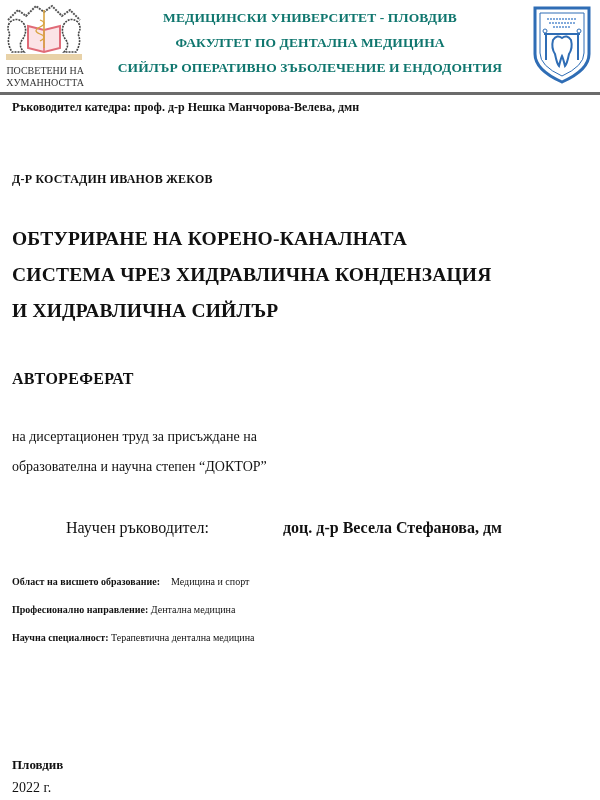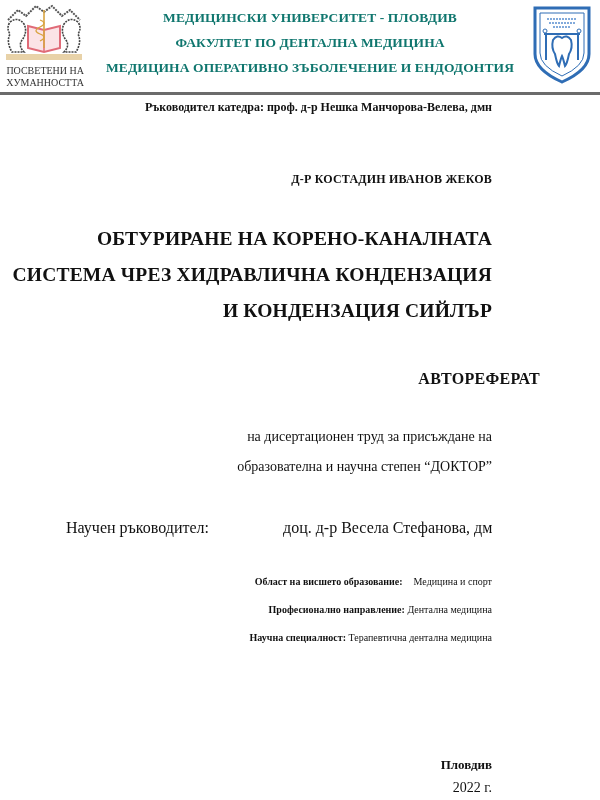--- a/index.html
+++ b/index.html
@@ -1,44 +1,44 @@
 <!DOCTYPE html>
 <html><head>
 <meta charset="utf-8">
 <style>
   html, body { margin: 0; padding: 0; background: #ffffff; }
   body { width: 600px; height: 800px; position: relative; overflow: hidden;
          font-family: "Liberation Serif", "DejaVu Serif", serif; color: #111; }
   .abs { position: absolute; }
-  .center { left: 0; width: 492px; text-align: right; }
+  .center { left: 12px; width: 492px; text-align: left; }
 
   
   .logo-left { left: 4px; top: 4px; width: 90px; height: 86px; }
   .logo-caption { position: absolute; left: 0; width: 80px; text-align: right;
                   font-family: Liberation Serif, serif;
                   font-size: 10px; color: #333; letter-spacing: 0; }
   .logo-right { left: 531px; top: 4px; width: 62px; height: 80px; }
 
   .uni-line { left: 90px; width: 440px; text-align: center; font-weight: bold;
               font-size: 13.5px; letter-spacing: 0.1px; color: #0f766e; }
 
   .divider { left: 0; top: 92px; width: 600px; height: 3px; background: #6b6b6b; }
 
   .head-of-dept { font-weight: bold; font-size: 12px; top: 100px; }
 
   .author { font-weight: bold; font-size: 12px; top: 172px; letter-spacing: 0.2px; }
 
   .title-line { font-weight: bold; font-size: 19.5px; letter-spacing: 0.2px; white-space: nowrap; }
 
-  .doc-type { font-weight: bold; font-size: 16px; top: 370px; letter-spacing: 0.3px; margin-left: 48px; }
+  .doc-type { font-weight: bold; font-size: 16px; top: 370px; letter-spacing: 0.3px; }
 
   .desc-line { font-size: 14px; }
 
   .supervisor-label { left: 66px; top: 519px; font-size: 16px; }
-  .supervisor-value { left: 283px; top: 519px; font-size: 16px; font-weight: normal; }
+  .supervisor-value { left: 283px; top: 519px; font-size: 16px; font-weight: bold; }
 
   .meta-line { font-size: 10px; }
   .meta-line b { font-weight: bold; }
 
   .city { font-weight: bold; font-size: 13px; top: 757px; }
   .year { font-size: 14px; top: 780px; }
 </style>
 </head>
 <body>
 
@@ -58,21 +58,21 @@
     <path d="M36,16 q8,3 0,7 q-8,4 0,7 q8,3 0,7" fill="none" stroke="#d9a441" stroke-width="1.3"></path>
 
     <rect x="2" y="50" width="76" height="6" fill="#e8d2a8"></rect>
   </svg>
   <div class="logo-caption" style="top:61px">ПОСВЕТЕНИ НА</div>
   <div class="logo-caption" style="top:73px">ХУМАННОСТТА</div>
 </div>
 
 <div class="abs uni-line" style="top:10px">МЕДИЦИНСКИ УНИВЕРСИТЕТ - ПЛОВДИВ</div>
 <div class="abs uni-line" style="top:35px">ФАКУЛТЕТ ПО ДЕНТАЛНА МЕДИЦИНА</div>
-<div class="abs uni-line" style="top:60px">МЕДИЦИНА ОПЕРАТИВНО ЗЪБОЛЕЧЕНИЕ И ЕНДОДОНТИЯ</div>
+<div class="abs uni-line" style="top:60px">СИЙЛЪР ОПЕРАТИВНО ЗЪБОЛЕЧЕНИЕ И ЕНДОДОНТИЯ</div>
 
 <div class="abs logo-right">
   <svg width="62" height="80" viewBox="0 0 62 80">
     <path d="M4,4 L58,4 L58,50 Q58,66 31,78 Q4,66 4,50 Z" fill="#fff" stroke="#2f6db5" stroke-width="3"></path>
     <path d="M9,9 L53,9 L53,49 Q53,62 31,72 Q9,62 9,49 Z" fill="none" stroke="#2f6db5" stroke-width="1"></path>
 
     <line x1="16" y1="15" x2="46" y2="15" stroke="#5a8fd0" stroke-width="1.5" stroke-dasharray="2,1"></line>
     <line x1="18" y1="19" x2="44" y2="19" stroke="#5a8fd0" stroke-width="1.5" stroke-dasharray="2,1"></line>
     <line x1="22" y1="23" x2="40" y2="23" stroke="#5a8fd0" stroke-width="1.5" stroke-dasharray="2,1"></line>
 
@@ -87,21 +87,21 @@
 </div>
 
 <div class="abs divider"></div>
 
 <div class="abs center head-of-dept">Ръководител катедра: проф. д-р Нешка Манчорова-Велева, дмн</div>
 
 <div class="abs center author">Д-Р КОСТАДИН ИВАНОВ ЖЕКОВ</div>
 
 <div class="abs center title-line" style="top:228px">ОБТУРИРАНЕ НА КОРЕНО-КАНАЛНАТА</div>
 <div class="abs center title-line" style="top:264px">СИСТЕМА ЧРЕЗ ХИДРАВЛИЧНА КОНДЕНЗАЦИЯ</div>
-<div class="abs center title-line" style="top:300px">И КОНДЕНЗАЦИЯ СИЙЛЪР</div>
+<div class="abs center title-line" style="top:300px">И ХИДРАВЛИЧНА СИЙЛЪР</div>
 
 <div class="abs center doc-type">АВТОРЕФЕРАТ</div>
 
 <div class="abs center desc-line" style="top:429px">на дисертационен труд за присъждане на</div>
 <div class="abs center desc-line" style="top:459px">образователна и научна степен “ДОКТОР”</div>
 
 <div class="abs supervisor-label">Научен ръководител:</div>
 <div class="abs supervisor-value">доц. д-р Весела Стефанова, дм</div>
 
 <div class="abs center meta-line" style="top:576px">

